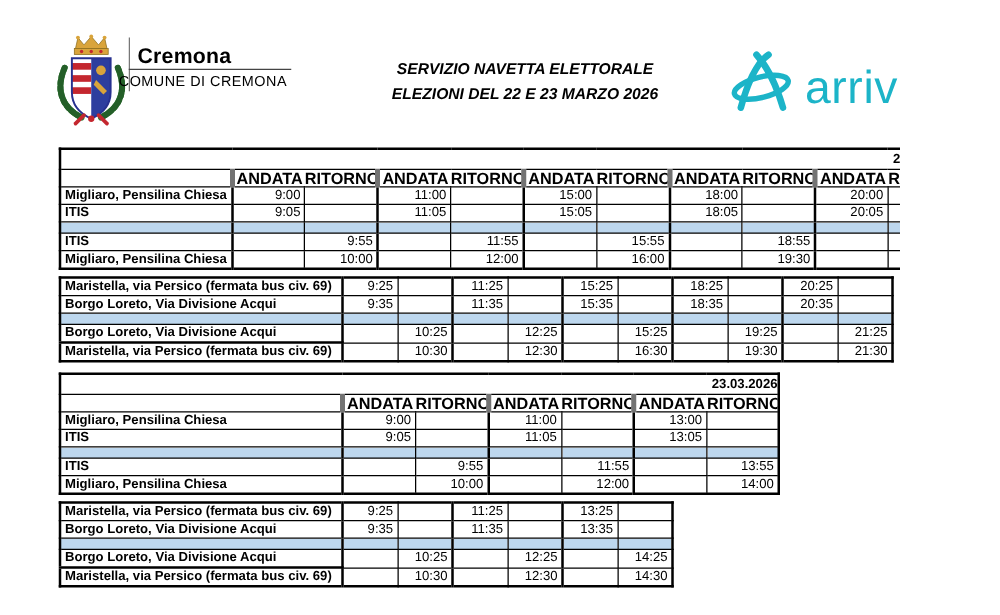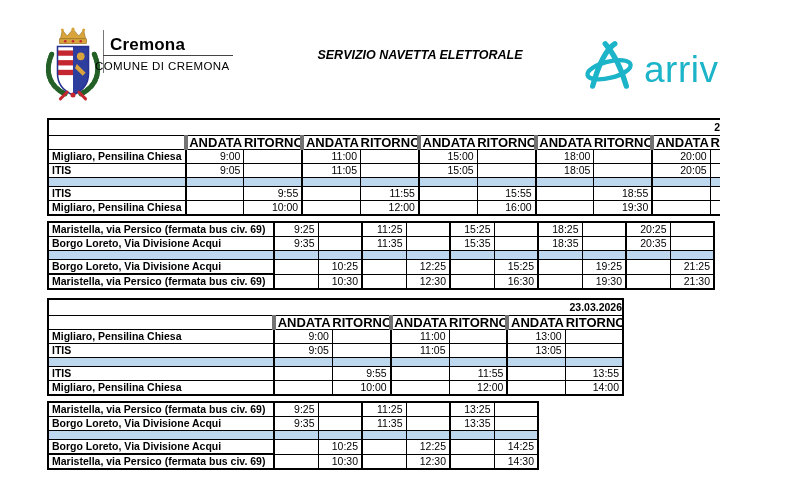--- a/index.html
+++ b/index.html
@@ -103,20 +103,21 @@
     <circle cx="32" cy="70" r="2.6" fill="#C4272F"></circle>
   </svg>
 
   <div class="brand-sep"></div>
   <div class="org-name">Cremona</div>
   <div class="org-rule"></div>
   <div class="org-subtitle">COMUNE DI CREMONA</div>
 
   <div class="title">
     <div>SERVIZIO NAVETTA ELETTORALE</div>
+    <div>ELEZIONI DEL 22 E 23 MARZO 2026</div>
   </div>
 
   <div class="arriva">
     <svg width="54" height="52" viewBox="0 0 56 54">
       <g fill="none" stroke="var(--accent)" stroke-linecap="round">
         <path d="M10,50 C16,28 24,12 33,6" stroke-width="5.5"></path>
         <path d="M23,6 C32,16 40,33 45,50" stroke-width="5.5"></path>
         <ellipse cx="27" cy="33" rx="23" ry="8.5" stroke-width="4.5" transform="rotate(-14 27 33)"></ellipse>
       </g>
     </svg>

